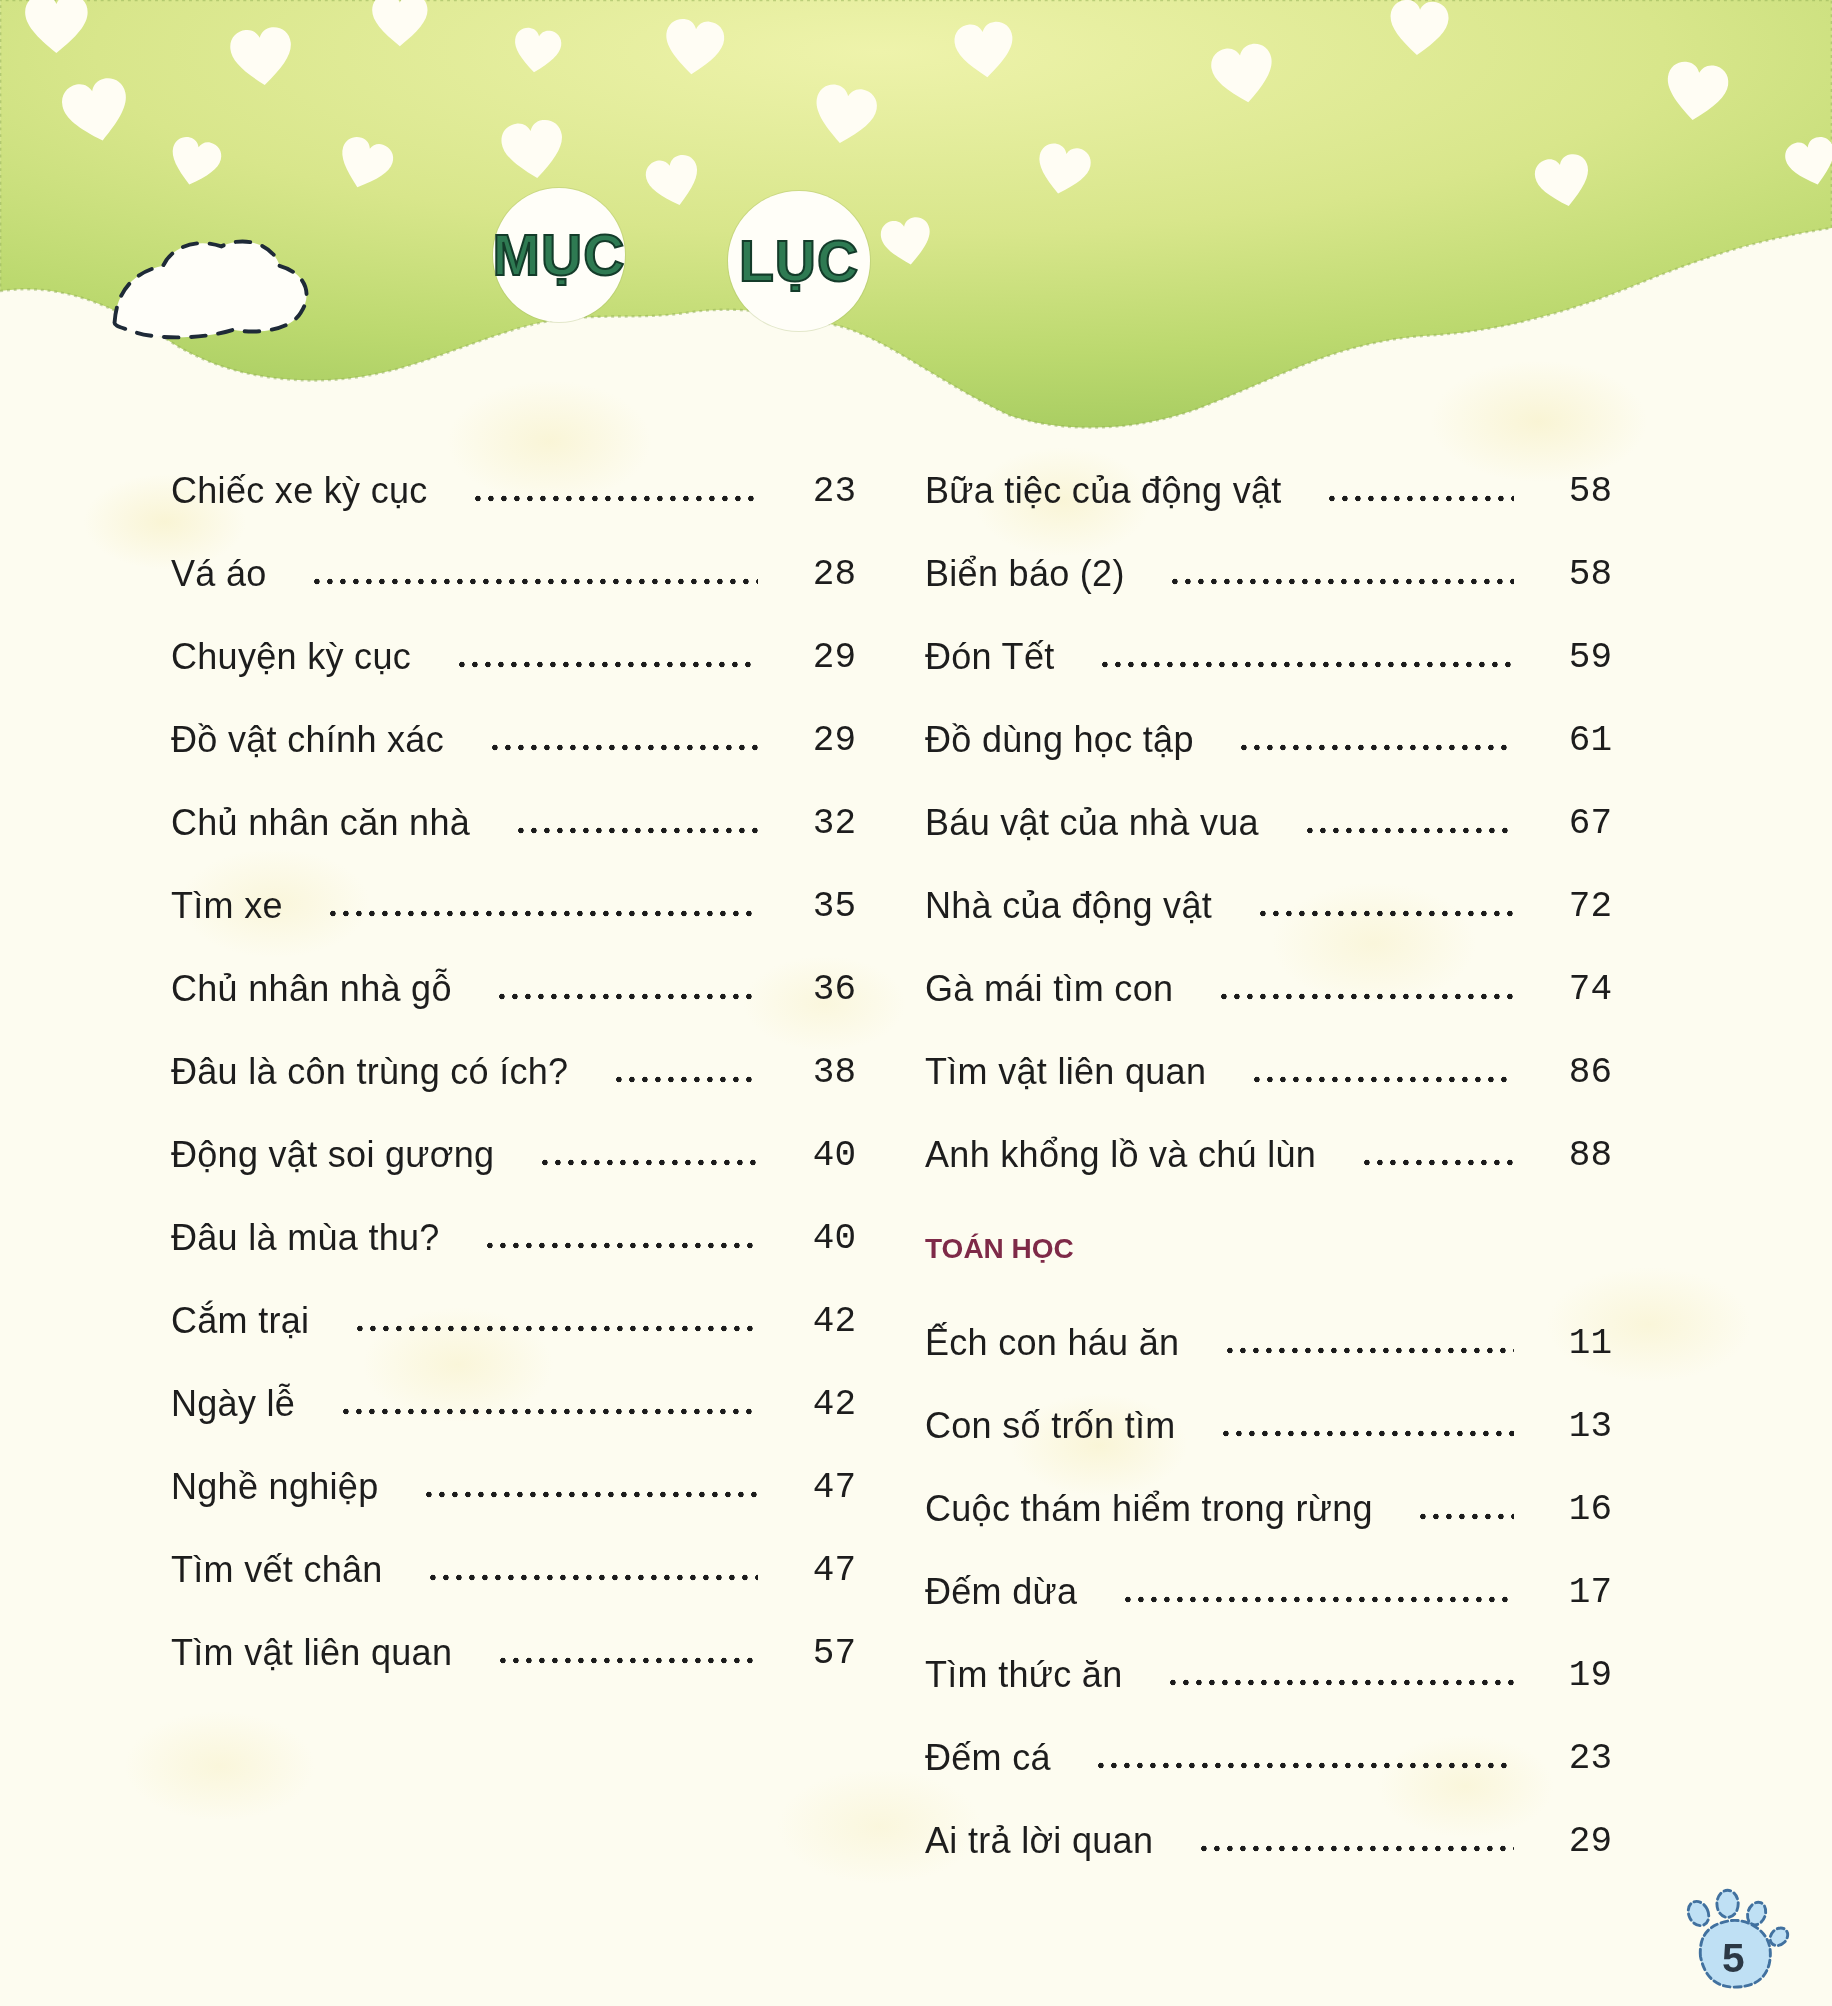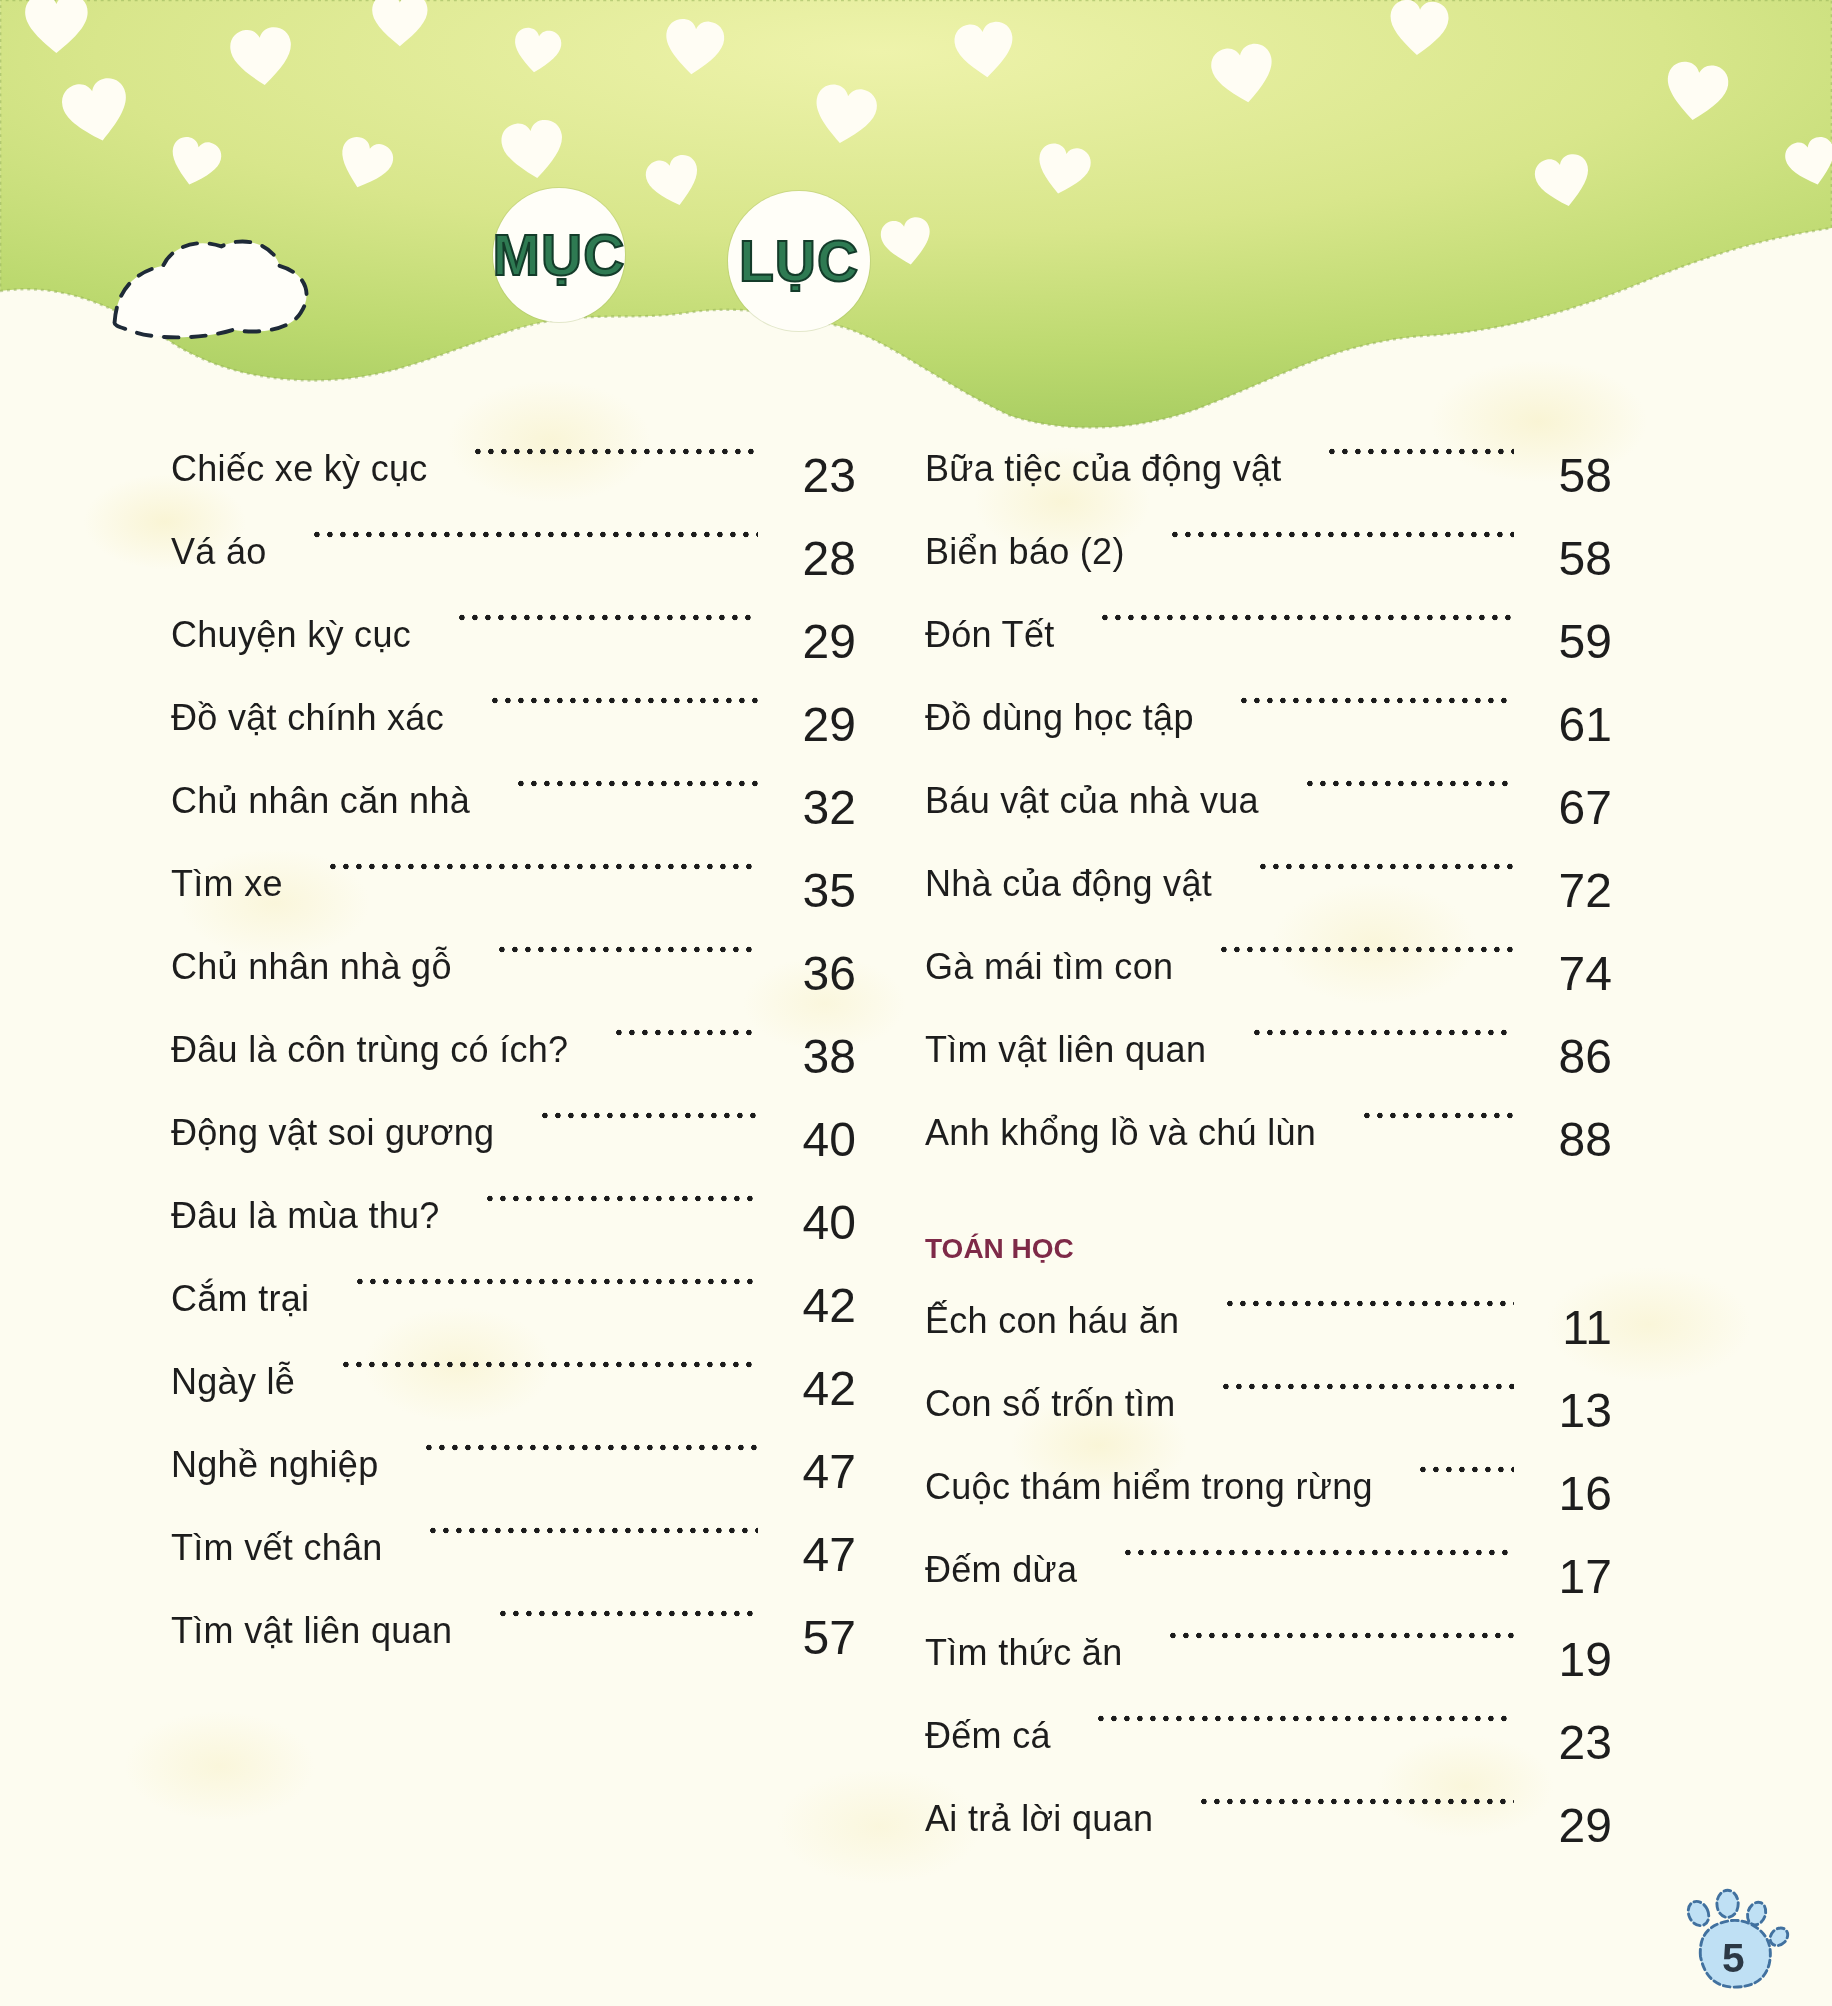--- a/index.html
+++ b/index.html
@@ -38,28 +38,28 @@
   }
   .title-circle.muc{left:493px;top:188px;width:132px;height:134px;}
   .title-circle.luc{left:728px;top:191px;width:142px;height:140px;}
   .title-circle span{
     font-size:57px; font-weight:bold; letter-spacing:1px;
     color:var(--c-green); -webkit-text-stroke:2.1px var(--c-green-dark);
   }
   .col{position:absolute; top:448px;}
   .col.left {left:171px; width:685px;}
   .col.right{left:925px; width:687px;}
-  .row{display:flex; height:83px; padding-bottom:19.4px; box-sizing:border-box;gap:36px;}
+  .row{display:flex; align-items:flex-end; height:83px; padding-bottom:19.4px; box-sizing:border-box;gap:36px;}
   .row .t{font-size:36px; white-space:nowrap; letter-spacing:0.3px;}
   .row .dots{
     flex:1; height:6.8px; margin:0 7.8px 9.7px 11.6px; min-width:29px;
     background-image:radial-gradient(circle at 2.9px 3.4px, #1b1b1b 2.5px, transparent 3px);
     background-size:13px 6.8px; background-repeat:repeat-x;
   }
-  .row .n{font-size:48px; width:54px; text-align:right; flex:none;}
+  .row .n{font-size:36px; width:54px; text-align:right; flex:none;font-family:Liberation Mono, monospace;}
   .math-header{
     height:80px; margin-top:13.6px; margin-bottom:11.6px;
     display:flex; align-items:center;
     font-size:28px; font-weight:bold; letter-spacing:0px;
     color:var(--c-maroon);
   }
   .paw{position:absolute; right:25px; bottom:13.6px;}
   .paw .pad{fill:var(--c-paw-fill); stroke:var(--c-paw-stroke); stroke-width:3; stroke-dasharray:7 4; stroke-linecap:round;}
   .paw text{font-family:"Liberation Sans","DejaVu Sans",sans-serif; font-size:42px; font-weight:bold; fill:#2b3845;}
 </style>

